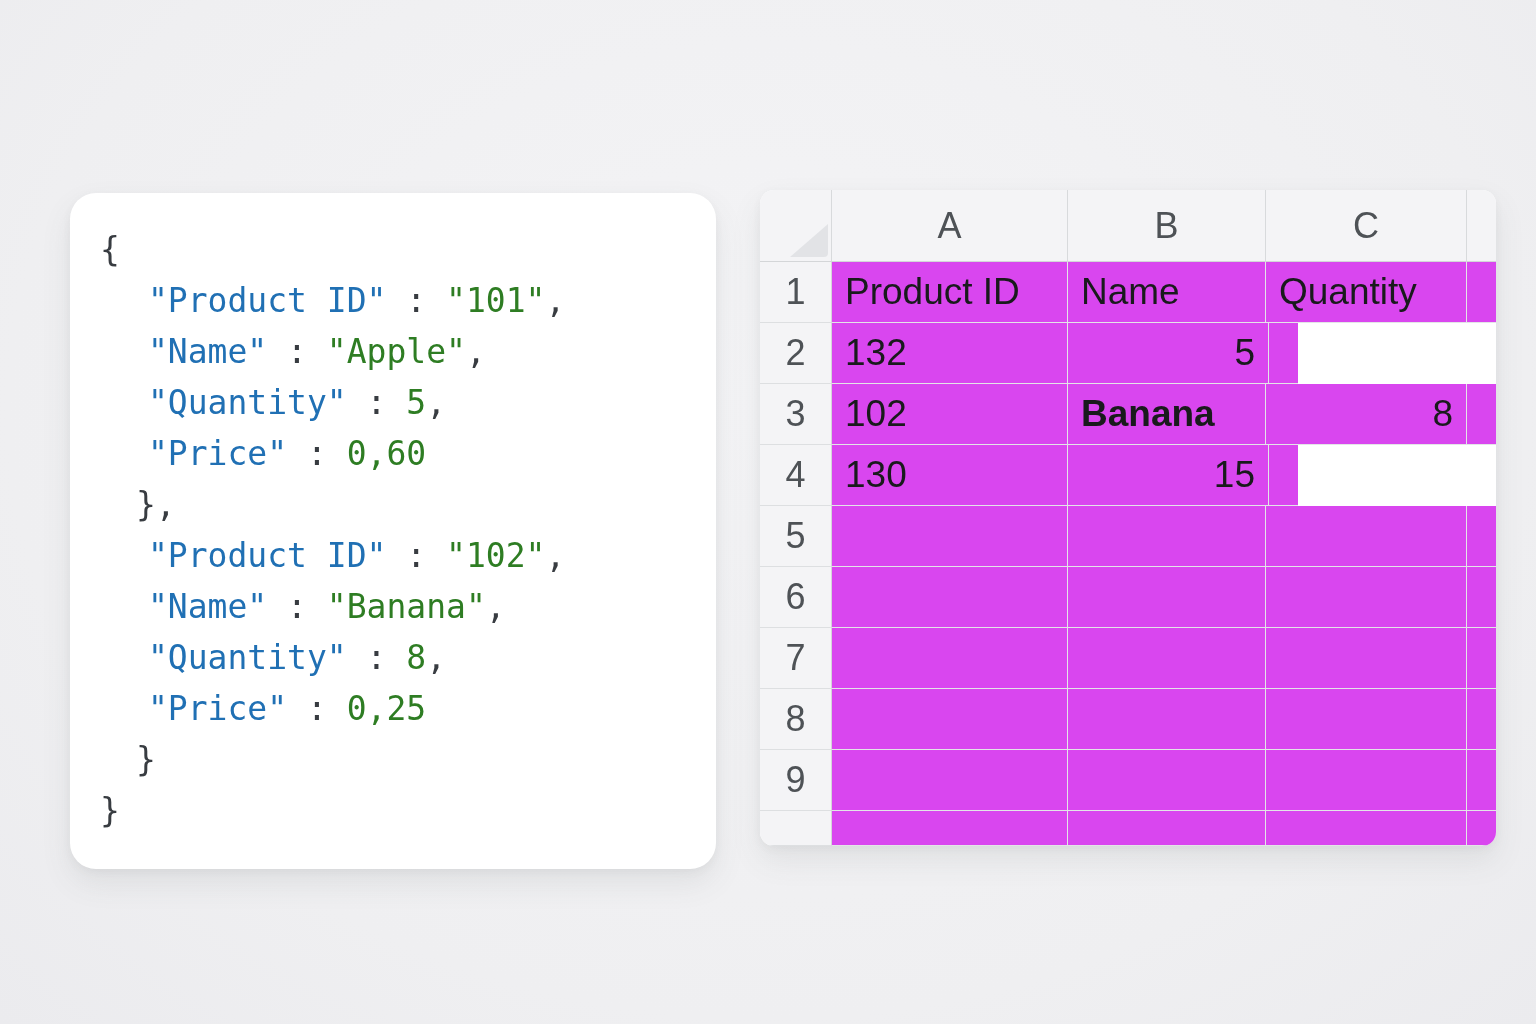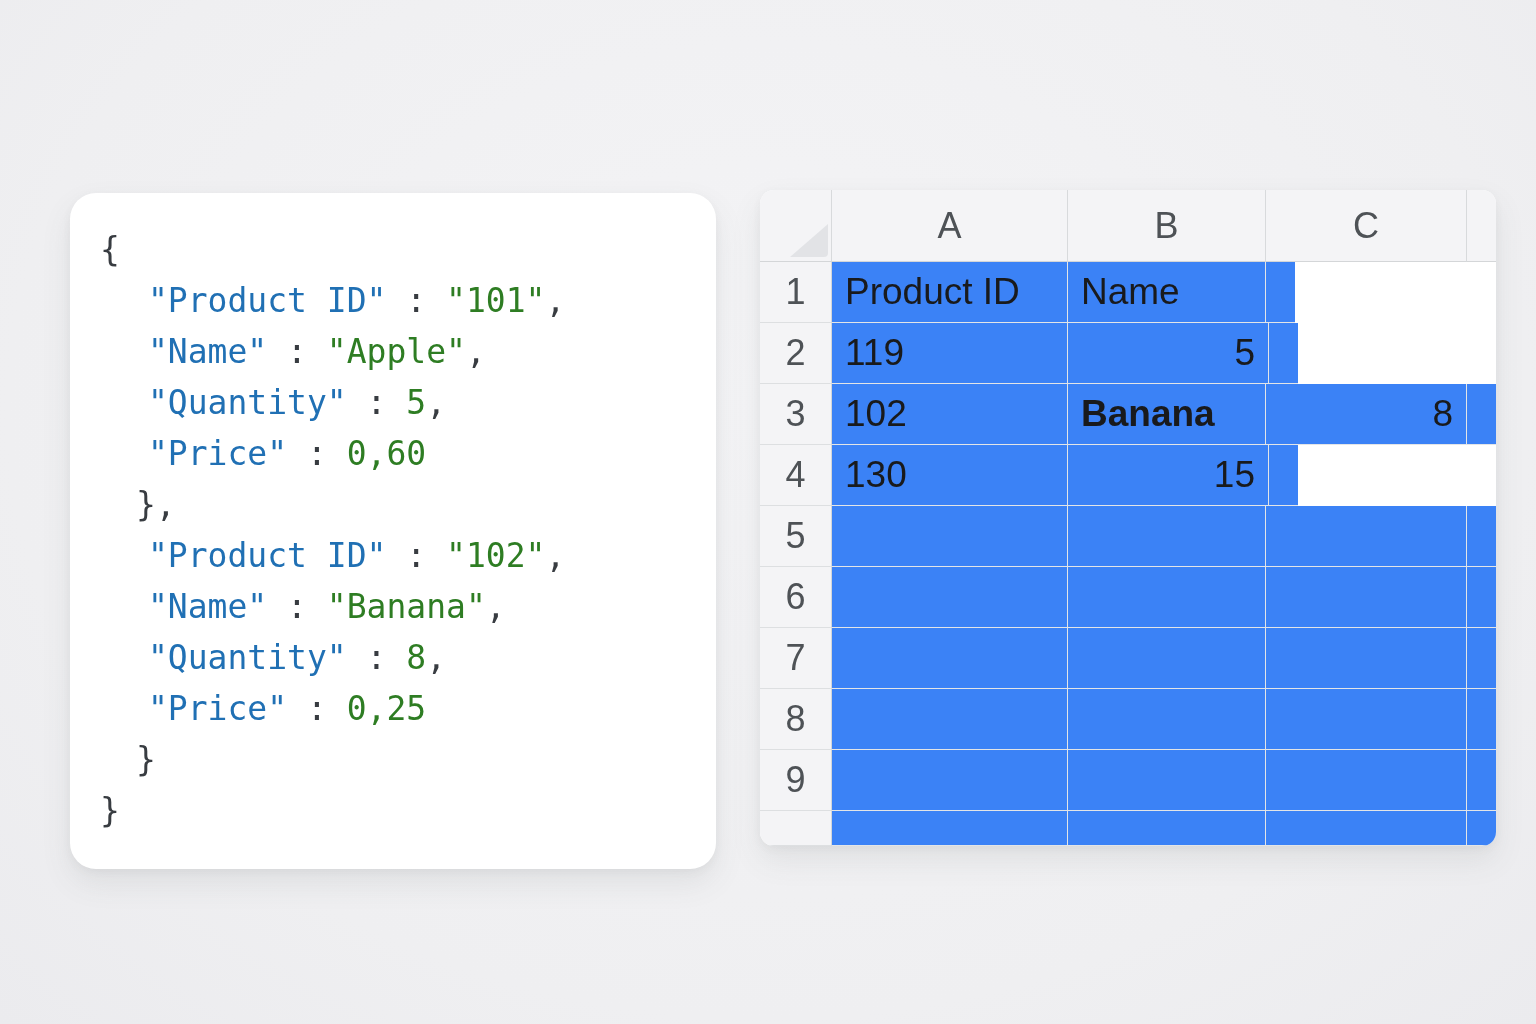--- a/index.html
+++ b/index.html
@@ -33,21 +33,21 @@
     position:absolute;left:760px;top:190px;width:736px;height:656px;
     background:#ffffff;border-radius:14px;overflow:hidden;
     box-shadow:0 14px 30px rgba(80,84,90,.10), 0 3px 8px rgba(80,84,90,.06);
   }
   .sheet-grid{position:relative;width:100%;height:100%;}
   .srow{display:flex;width:100%;}
   .scell{
     box-sizing:border-box;flex:0 0 auto;
     display:flex;align-items:center;
     border-right:1px solid #e3e5e7;border-bottom:1px solid #e3e5e7;
-    background:#3b82f6;
+    background:#d946ef;
     font-size:37px;color:#191a1c;
     padding:0 13px;overflow:hidden;white-space:nowrap;
   }
   .scell.hdr{
     background:#f4f4f6;
     border-right:1px solid #d8dadc;border-bottom:1px solid #d4d6d8;
     color:#4e5256;font-size:36px;
     justify-content:center;padding:0;
   }
   .scell.rownum{
@@ -83,25 +83,26 @@
           </div>
           <div class="scell hdr" style="width: 236px; height: 72px;">A</div>
           <div class="scell hdr" style="width: 198px; height: 72px;">B</div>
           <div class="scell hdr" style="width: 201px; height: 72px;">C</div>
           <div class="scell hdr last" style="width: 29px; height: 72px;"></div>
         </div>
         <div class="srow">
           <div class="scell rownum" style="width: 72px; height: 61px;">1</div>
           <div class="scell " style="width: 236px; height: 61px;">Product ID</div>
           <div class="scell " style="width: 198px; height: 61px;">Name</div>
+          <div class="scell " style="width: 201px; height: 61px;">Quantity</div>
           <div class="scell  last" style="width: 29px; height: 61px;"></div>
         </div>
         <div class="srow">
           <div class="scell rownum" style="width: 72px; height: 61px;">2</div>
-          <div class="scell " style="width: 236px; height: 61px;">119</div>
+          <div class="scell " style="width: 236px; height: 61px;">132</div>
           <div class="scell num" style="width: 201px; height: 61px;">5</div>
           <div class="scell  last" style="width: 29px; height: 61px;"></div>
         </div>
         <div class="srow">
           <div class="scell rownum" style="width: 72px; height: 61px;">3</div>
           <div class="scell " style="width: 236px; height: 61px;">102</div>
           <div class="scell " style="width: 198px; height: 61px; font-weight: bold;">Banana</div>
           <div class="scell num" style="width: 201px; height: 61px;">8</div>
           <div class="scell  last" style="width: 29px; height: 61px;"></div>
         </div>

